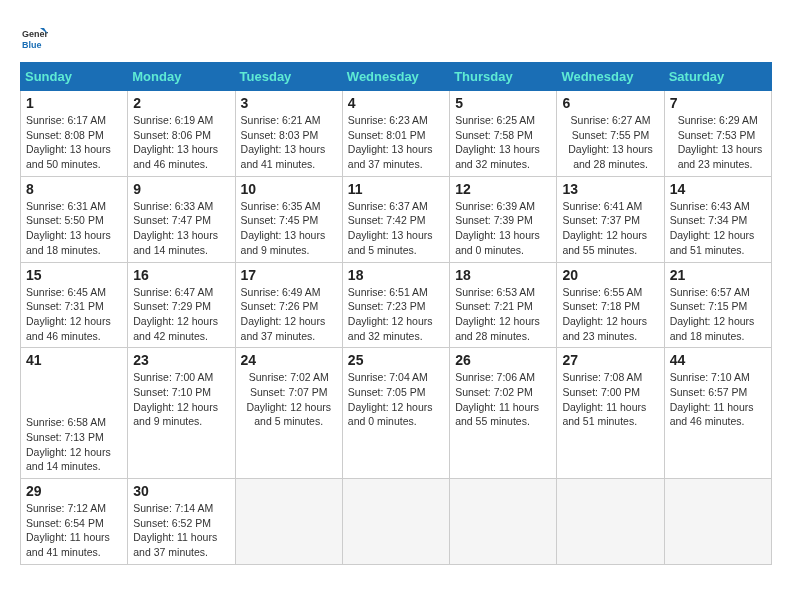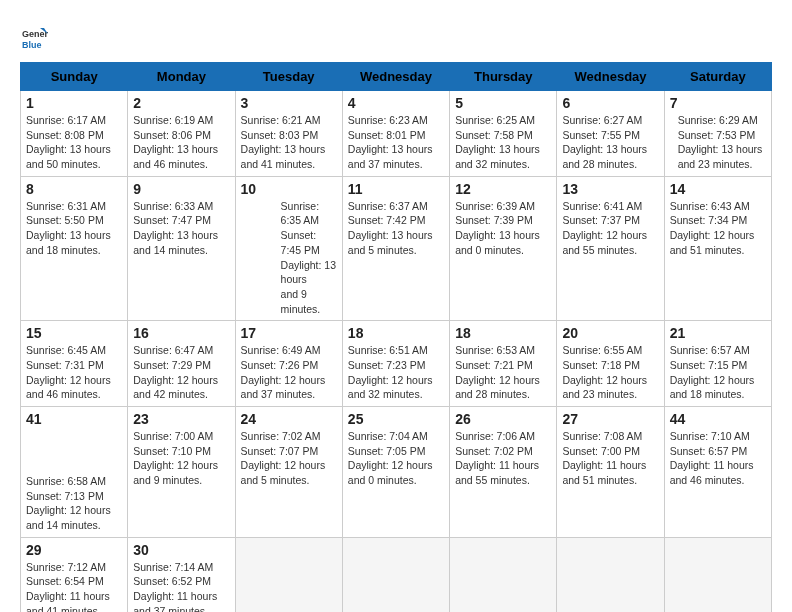--- a/index.html
+++ b/index.html
@@ -47,23 +47,23 @@
       font-size: 16px;
       color: #555;
     }
     table {
       width: 100%;
       border-collapse: collapse;
       font-size: 11px;
     }
     thead tr th {
       background-color: #1a6eb5;
-      color: #000000;
+      color: #5eead4;
       padding: 6px 4px;
-      text-align: center;
+      text-align: left;
       font-size: 13px;
       font-weight: bold;
       border: 1px solid #1a6eb5;
     }
     tbody tr td {
       border: 1px solid #ccc;
       vertical-align: top;
       padding: 4px 5px;
       width: 107px;
       min-height: 70px;
@@ -154,21 +154,21 @@
         </td>
         <td>
           <span class="day-num">5</span>
           <div class="day-info" style="white-space: pre-line;">Sunrise: 6:25 AM
 Sunset: 7:58 PM
 Daylight: 13 hours
 and 32 minutes.</div>
         </td>
         <td>
           <span class="day-num">6</span>
-          <div class="day-info" style="white-space: pre-line;">Sunrise: 6:27 AM
+          <div class="day-info" style="white-space: pre-line; text-align: center;">Sunrise: 6:27 AM
 Sunset: 7:55 PM
 Daylight: 13 hours
 and 28 minutes.</div>
         </td>
         <td>
           <span class="day-num">7</span>
           <div class="day-info" style="white-space: pre-line; margin-left: 8px;">Sunrise: 6:29 AM
 Sunset: 7:53 PM
 Daylight: 13 hours
 and 23 minutes.</div>
@@ -184,21 +184,21 @@
         </td>
         <td>
           <span class="day-num">9</span>
           <div class="day-info" style="white-space: pre-line;">Sunrise: 6:33 AM
 Sunset: 7:47 PM
 Daylight: 13 hours
 and 14 minutes.</div>
         </td>
         <td>
           <span class="day-num">10</span>
-          <div class="day-info" style="white-space: pre-line; margin-left: 40px;">Sunrise: 6:35 AM
+          <div class="day-info" style="white-space: pre-line;">Sunrise: 6:35 AM
 Sunset: 7:45 PM
 Daylight: 13 hours
 and 9 minutes.</div>
         </td>
         <td>
           <span class="day-num">11</span>
           <div class="day-info" style="white-space: pre-line;">Sunrise: 6:37 AM
 Sunset: 7:42 PM
 Daylight: 13 hours
 and 5 minutes.</div>
@@ -286,21 +286,21 @@
         </td>
         <td>
           <span class="day-num">23</span>
           <div class="day-info" style="white-space: pre-line;">Sunrise: 7:00 AM
 Sunset: 7:10 PM
 Daylight: 12 hours
 and 9 minutes.</div>
         </td>
         <td>
           <span class="day-num">24</span>
-          <div class="day-info" style="white-space: pre-line;">Sunrise: 7:02 AM
+          <div class="day-info" style="white-space: pre-line; text-align: center;">Sunrise: 7:02 AM
 Sunset: 7:07 PM
 Daylight: 12 hours
 and 5 minutes.</div>
         </td>
         <td>
           <span class="day-num">25</span>
           <div class="day-info" style="white-space: pre-line;">Sunrise: 7:04 AM
 Sunset: 7:05 PM
 Daylight: 12 hours
 and 0 minutes.</div>

